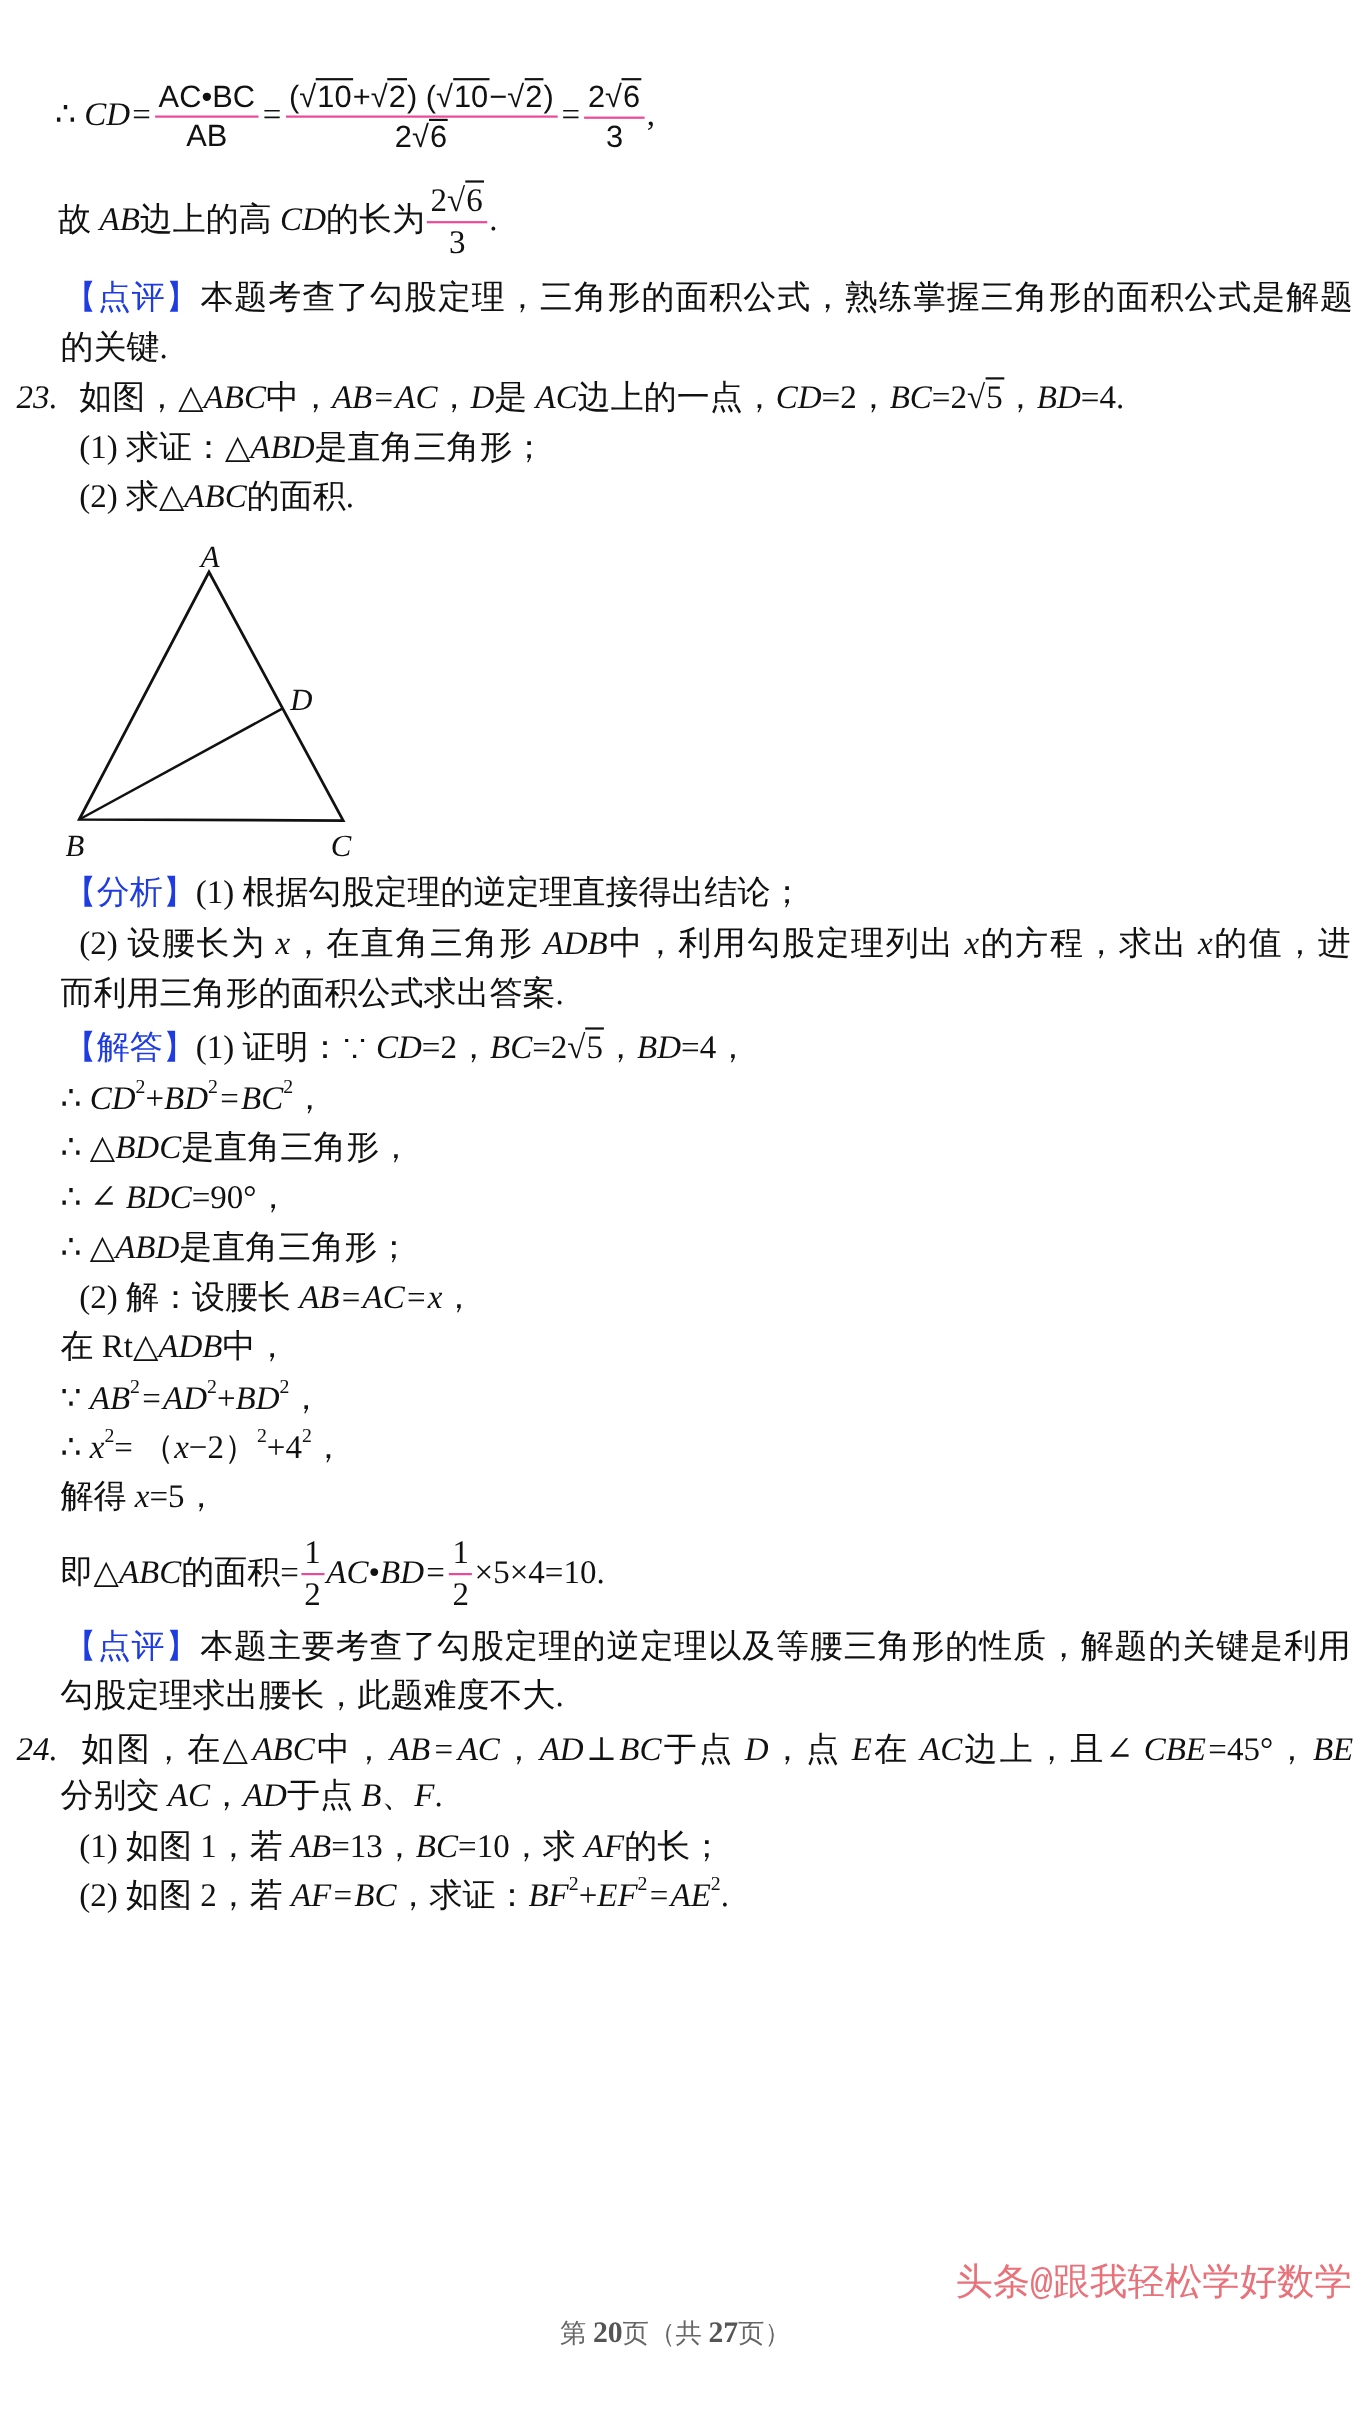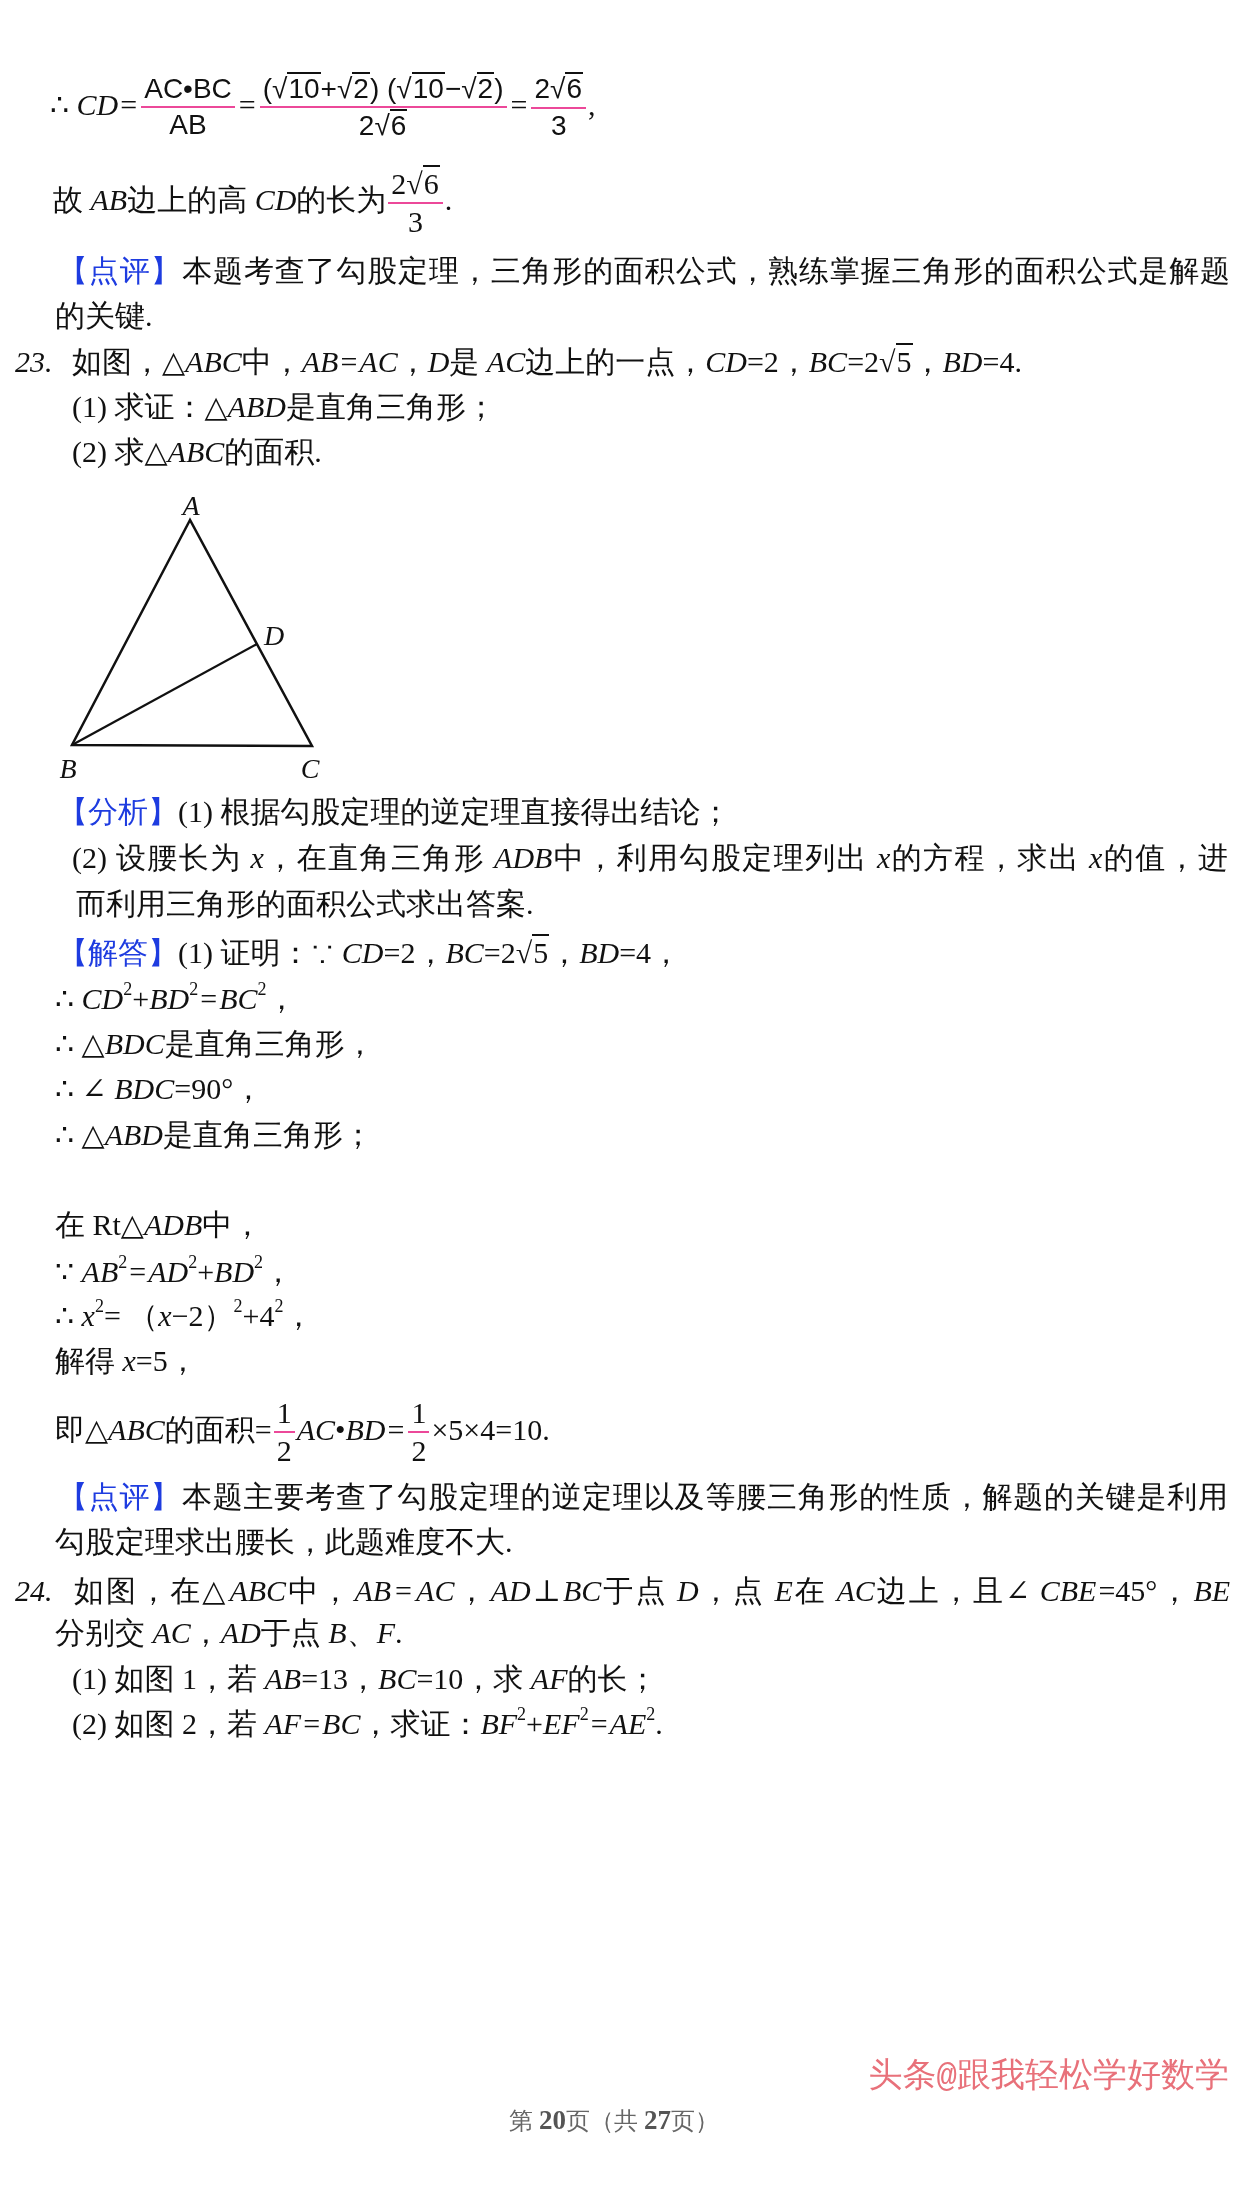--- a/index.html
+++ b/index.html
@@ -165,21 +165,21 @@
     <span>(2) 设腰长为 </span>
     <span class="i">x</span>
     <span>，在直角三角形 </span>
     <span class="i">ADB</span>
     <span> 中，利用勾股定理列出 </span>
     <span class="i">x</span>
     <span> 的方程，求出 </span>
     <span class="i">x</span>
     <span> 的值，进</span>
   </div>
-  <div class="ln" style="left:55px;top:882px;margin-left:21px;">
+  <div class="ln" style="left:55px;top:882px;">
     <span>而利用三角形的面积公式求出答案.</span>
   </div>
 
   <div class="ln" style="left:58px;top:931px;">
     <span class="lbl">【解答】</span>
     <span>(1) 证明：∵ </span>
     <span class="i">CD</span>
     <span>=2，</span>
     <span class="i">BC</span>
     <span>=2</span>
@@ -207,20 +207,29 @@
   </div>
   <div class="ln" style="left:55px;top:1067px;">
     <span>∴ ∠ </span>
     <span class="i">BDC</span>
     <span>=90°，</span>
   </div>
   <div class="ln" style="left:55px;top:1113px;">
     <span>∴ △</span>
     <span class="i">ABD</span>
     <span> 是直角三角形；</span>
+  </div>
+  <div class="ln" style="left:72px;top:1158px;">
+    <span>(2) 解：设腰长 </span>
+    <span class="i">AB</span>
+    <span class="op">=</span>
+    <span class="i">AC</span>
+    <span class="op">=</span>
+    <span class="i">x</span>
+    <span>，</span>
   </div>
   <div class="ln" style="left:55px;top:1203px;">
     <span>在 Rt△</span>
     <span class="i">ADB</span>
     <span> 中，</span>
   </div>
   <div class="ln" style="left:55px;top:1250px;">
     <span>∵ </span>
     <span class="i">AB</span>
     <span class="sup">2</span>

